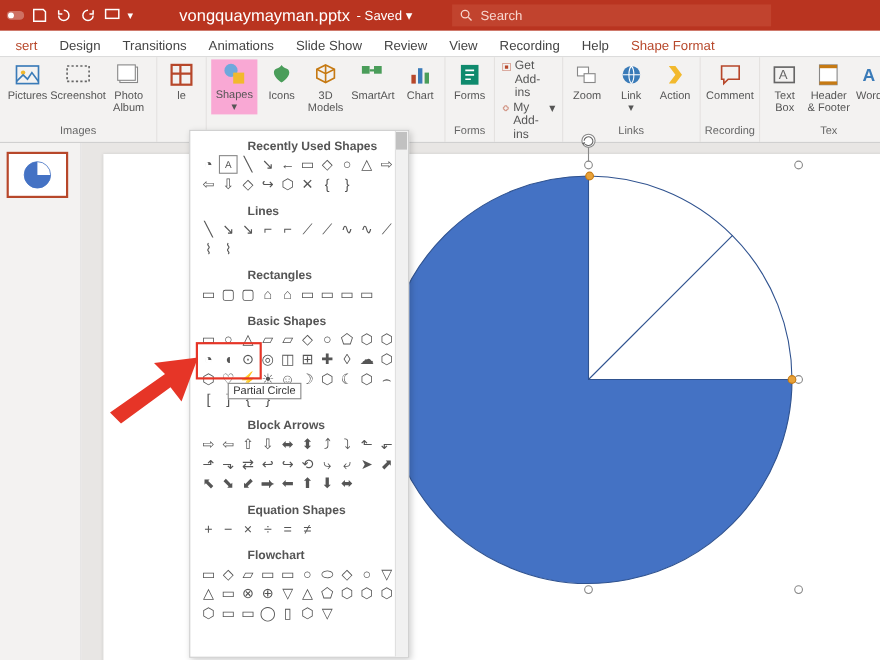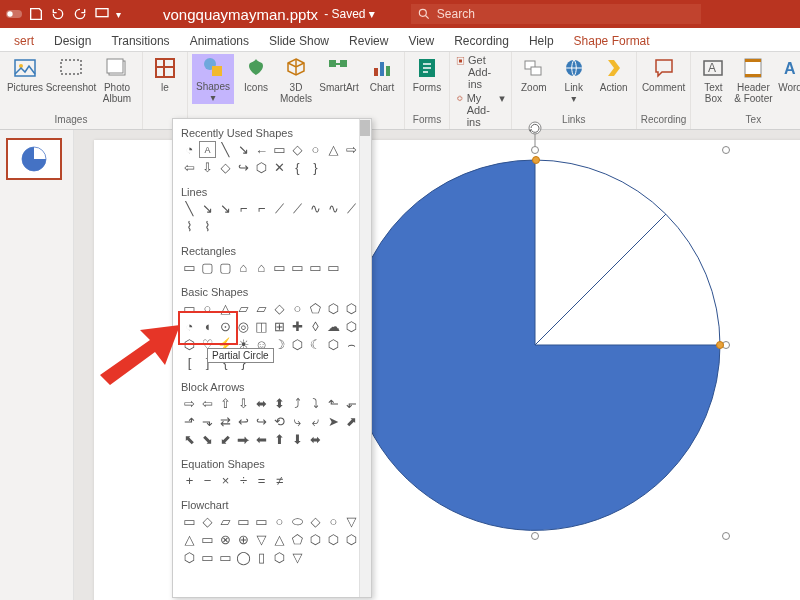--- a/index.html
+++ b/index.html
@@ -14,38 +14,38 @@
   .tab.active { color: #b7472a; }
   .tab.sf { color: #b7472a; }
   .ribbon { height: 78px; background: #f3f2f1; display: flex; border-bottom: 1px solid #d0d0d0; }
   .group { display: flex; flex-direction: column; align-items: center; justify-content: space-between; padding: 2px 4px 2px 4px; border-right: 1px solid #e4e2e0; height: 100%; }
   .group-items { display: flex; align-items: flex-start; gap: 4px; }
   .group-label { font-size: 10px; color: #666; padding-bottom: 2px; }
   .btn { display: flex; flex-direction: column; align-items: center; width: 42px; padding-top: 2px; cursor: pointer; }
   .btn.sm { width: 36px; }
   .btn svg, .btn .ic { width: 24px; height: 24px; }
   .btn-label { font-size: 10px; text-align: center; color: #555; line-height: 11px; margin-top: 2px; }
-  .shapes-highlight { background: #c4b5fd; padding: 1px; }
+  .shapes-highlight { background: #f9a8d4; padding: 1px; }
   .addins { display:flex; flex-direction:column; align-items:flex-start; gap:2px; padding:2px 6px;}
   .addins div { font-size:11px; color:#555; display:flex; align-items:flex-start; gap:3px;}
   .addins svg{width:14px;height:14px;}
   .addins .group-label{align-self:center;}
 
   .work { display: flex; height: 470px; }
   .thumb-panel { width: 74px; background: #f3f2f1; padding: 8px 6px; border-right: 1px solid #e0e0e0; }
   .thumb { width: 56px; height: 42px; border: 2px solid #b7472a; background: #fff; display: flex; align-items: center; justify-content: center; }
   .canvas { flex: 1; background: #e8e6e4; position: relative; }
   .slide { position: absolute; left: 20px; top: 10px; right: -40px; bottom: -30px; background: #fff; box-shadow: 0 0 3px rgba(0,0,0,.1); }
 
   
   .gallery { position: absolute; left: 172px; top: 118px; width: 200px; height: 480px; background: #fff; border: 1px solid #ccc; box-shadow: 2px 2px 6px rgba(0,0,0,.2); z-index: 100; overflow: hidden; }
   .gal-scroll { position:absolute; right:0; top:0; width:12px; height:100%; background:#f1f1f1; border-left:1px solid #e0e0e0;}
   .gal-thumb{ position:absolute; right:1px; top:1px; width:10px; height:16px; background:#c1c1c1;}
   .gal-section { padding: 4px 8px 0 8px; }
-  .gal-head { font-size: 11px; font-weight: normal; color: #555; padding: 4px 0 2px 0; }
+  .gal-head { font-size: 11px; font-weight: bold; color: #555; padding: 4px 0 2px 0; margin-left: 44px; }
   .gal-shapes { display: flex; flex-wrap: wrap; gap: 1px; padding-bottom:2px;}
   .gal-shapes span { width: 17px; height: 17px; display: flex; align-items: center; justify-content: center; font-size: 13px; color: #555; }
   .redbox { position: absolute; border: 2px solid #e63527; pointer-events: none; }
   .tooltip { position: absolute; background: #fff; border: 1px solid #888; padding: 1px 4px; font-size: 10px; color:#333; }
 
   .arrow { position: absolute; left: 95px; top: 310px; z-index: 200; }
 
   
   .sel { position:absolute; left: 340px; top: 150px; width: 390px; height: 390px; }
   .handle { position:absolute; width:8px; height:8px; background:#fff; border:1px solid #888; border-radius:50%; }

